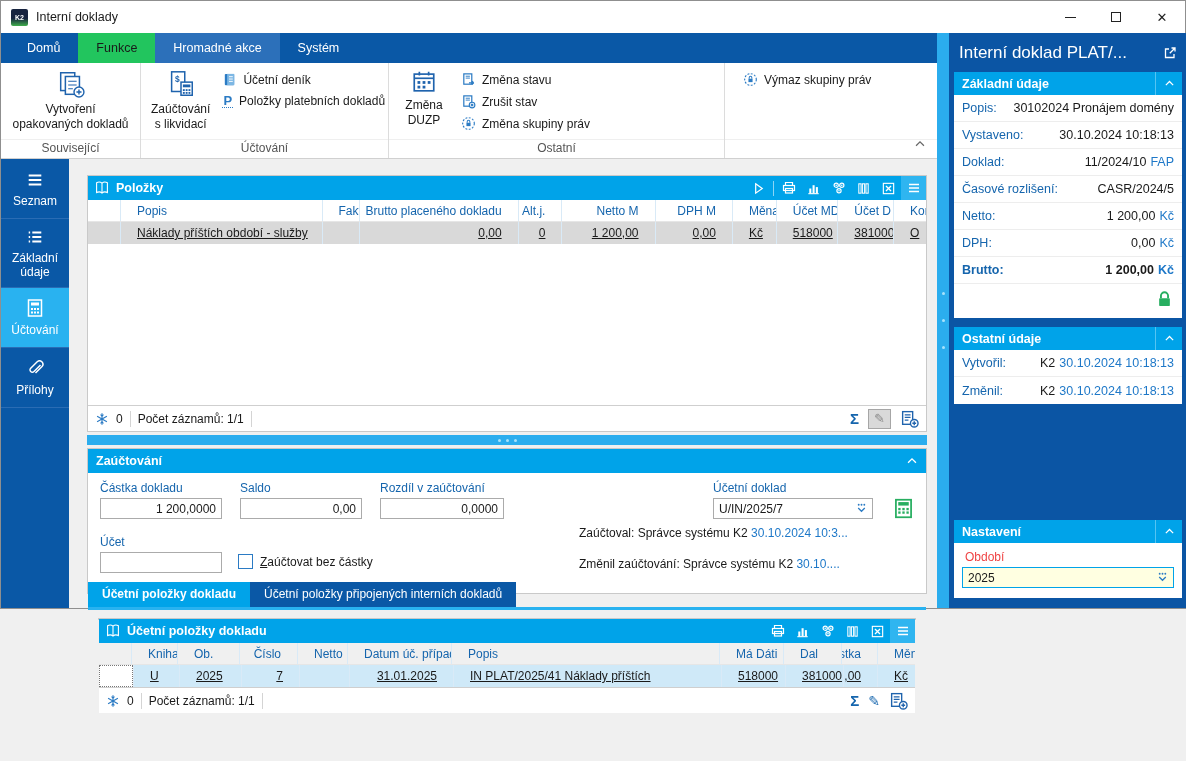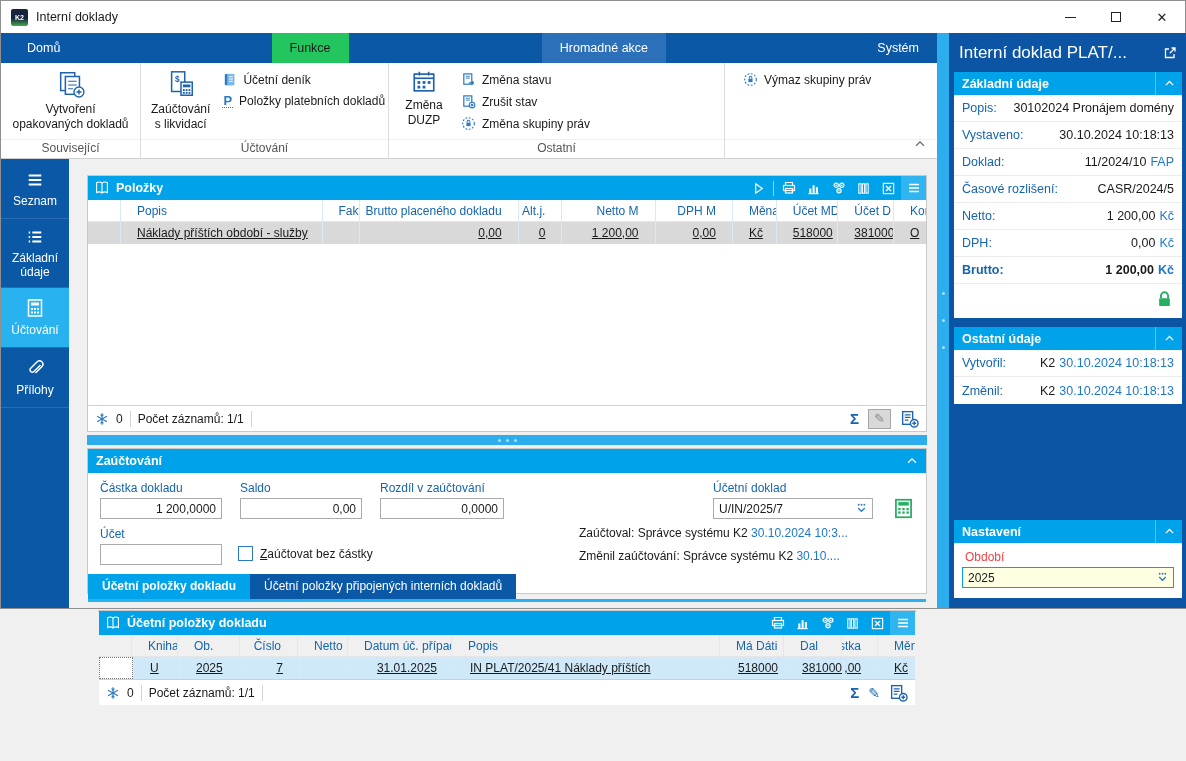--- a/index.html
+++ b/index.html
@@ -17,21 +17,21 @@
     background:linear-gradient(#17233f 55%, #3fae4c); color:#fff; font-size:7px; font-weight:bold;
     display:flex; align-items:center; justify-content:center; }
   .apptitle { font-size:12.5px; }
   .winbtns { margin-left:auto; display:flex; height:100%; }
   .winbtn { width:46px; height:100%; display:flex; align-items:center; justify-content:center; }
   .minglyph { width:11px; height:1px; background:#222; }
   .maxglyph { width:10px; height:10px; border:1px solid #222; }
   .closeglyph { font-size:13px; color:#222; }
 
   
-  .tabbar { height:30px; background:#0a58a6; display:flex; padding-left:8px; flex:none;justify-content:space-between; }
+  .tabbar { height:30px; background:#0a58a6; display:flex; padding-left:8px; flex:none; }
   .rtab { padding:0 18px; line-height:30px; color:#fff; font-size:12.5px; white-space:nowrap; }
   .rtab.active { background:#22c55e; color:#1a1a1a; }
   .rtab.hilite { background:#2c70ba; }
 
   
   .ribbon { height:96px; background:#fff; border-bottom:1px solid #d0d0d0; display:flex; position:relative; flex:none; }
   .rgroup { border-right:1px solid #dcdcdc; display:flex; flex-direction:column; }
   .rgroup-content { flex:1; display:flex; align-items:flex-start; padding:4px 6px 0; }
   .rgroup-label { height:19px; line-height:17px; text-align:center; color:#555; border-top:1px solid #efefef; }
   .bigbtn { display:flex; flex-direction:column; align-items:center; text-align:center; gap:3px; padding:2px 4px; color:#1a1a1a; }
@@ -95,21 +95,21 @@
   .tin.ar { text-align:right; }
   .combo { position:relative; }
   .combo .tin { padding-right:22px; }
   .combo-glyph { position:absolute; right:4px; top:3px; }
   .w122{width:122px}.w124{width:124px}.w160{width:160px}
   .ml18{margin-left:18px}
   .calcbtn { margin-left:20px; margin-bottom:0px; display:flex; align-items:flex-end; }
   .chkwrap { display:flex; align-items:center; gap:7px; margin:0 0 4px 16px; }
   .cb { width:15px; height:15px; border:1px solid #2b7bc4; background:#fff; flex:none; }
   .accel { text-decoration:underline; }
-  .zinfo { margin-left:auto; display:flex; flex-direction:column; gap:9px; padding-bottom:2px; width:335px; }
+  .zinfo { margin-left:auto; display:flex; flex-direction:column; gap:17px; padding-bottom:2px; width:335px; }
   .zinfo .line { white-space:nowrap; overflow:hidden; }
   .bluedate { color:#1e78c8; }
   .tabsrow { display:flex; margin-top:9px; flex:none; }
   .ztab { height:25px; line-height:25px; padding:0 14px; background:#0a58a6; color:#fff; white-space:nowrap; }
   .ztab.active { background:#00a3e9; font-weight:bold; }
   .tab-underline { height:3px; background:#29b2f0; flex:none; }
   .inner-wrap { flex:1; padding:8px 10px 8px; display:flex; flex-direction:column; min-height:0; }
 
   
   .right { width:238px; background:#0b55a4; display:flex; flex-direction:column; flex:none; }

